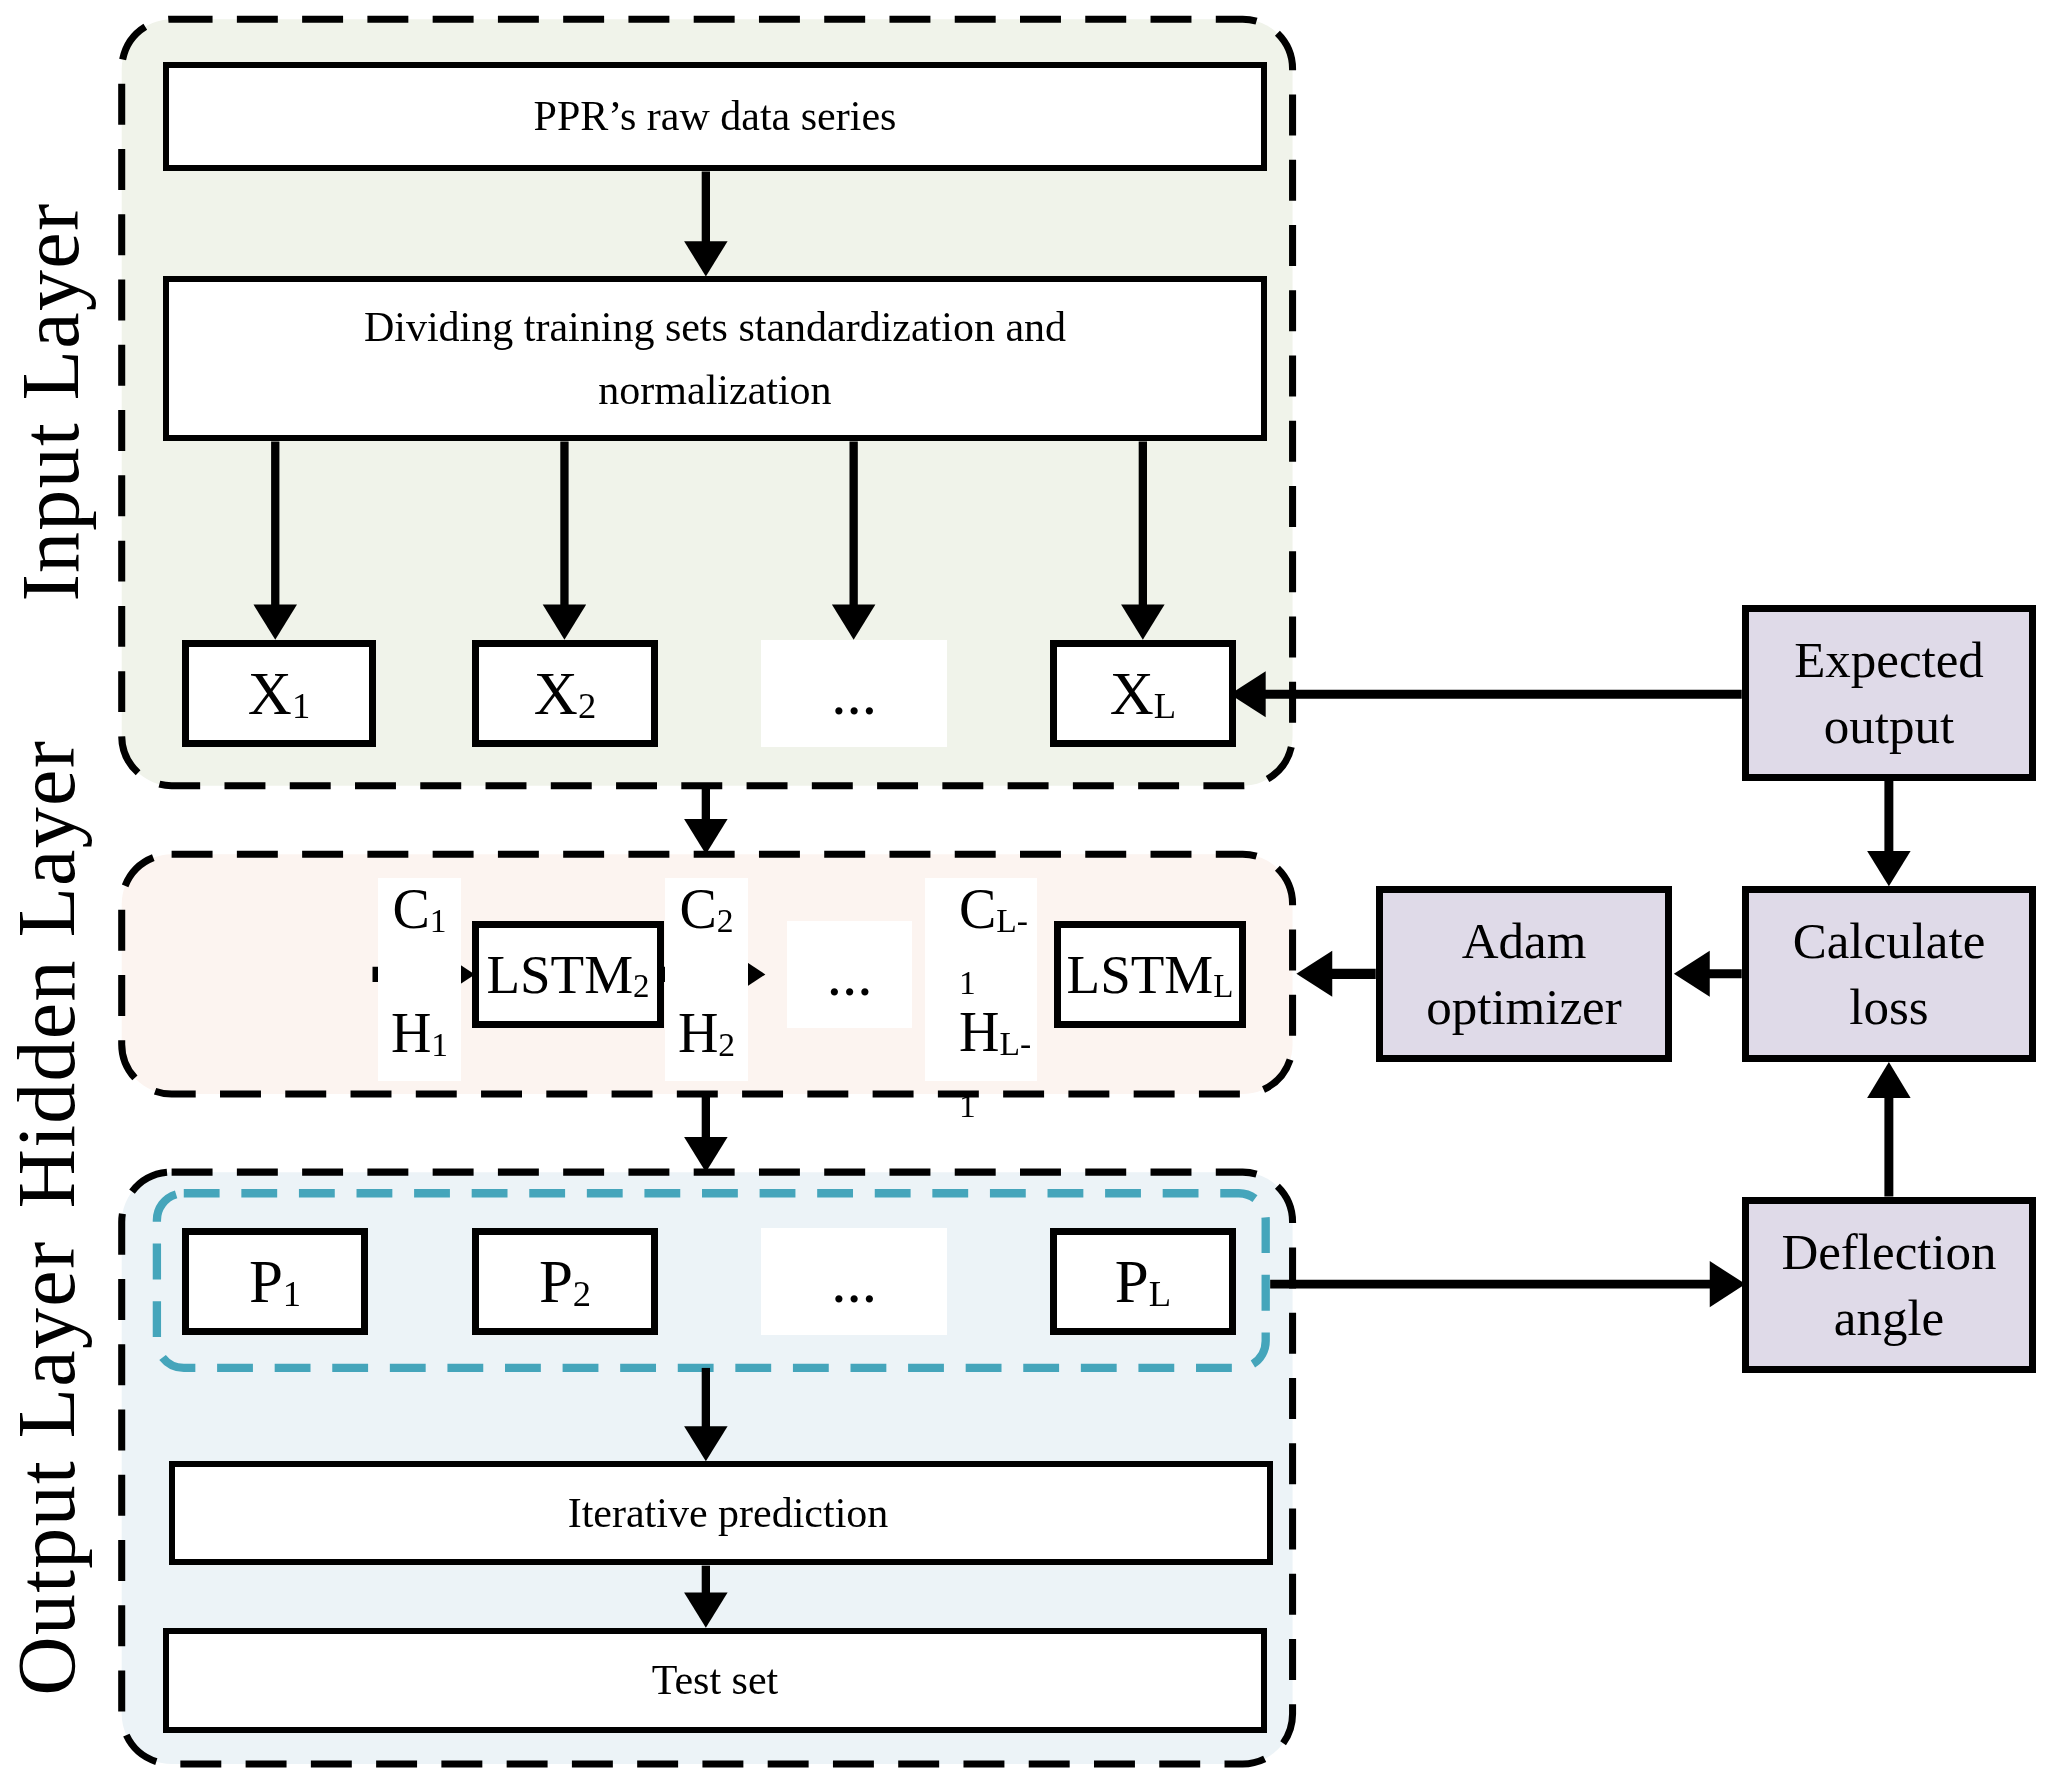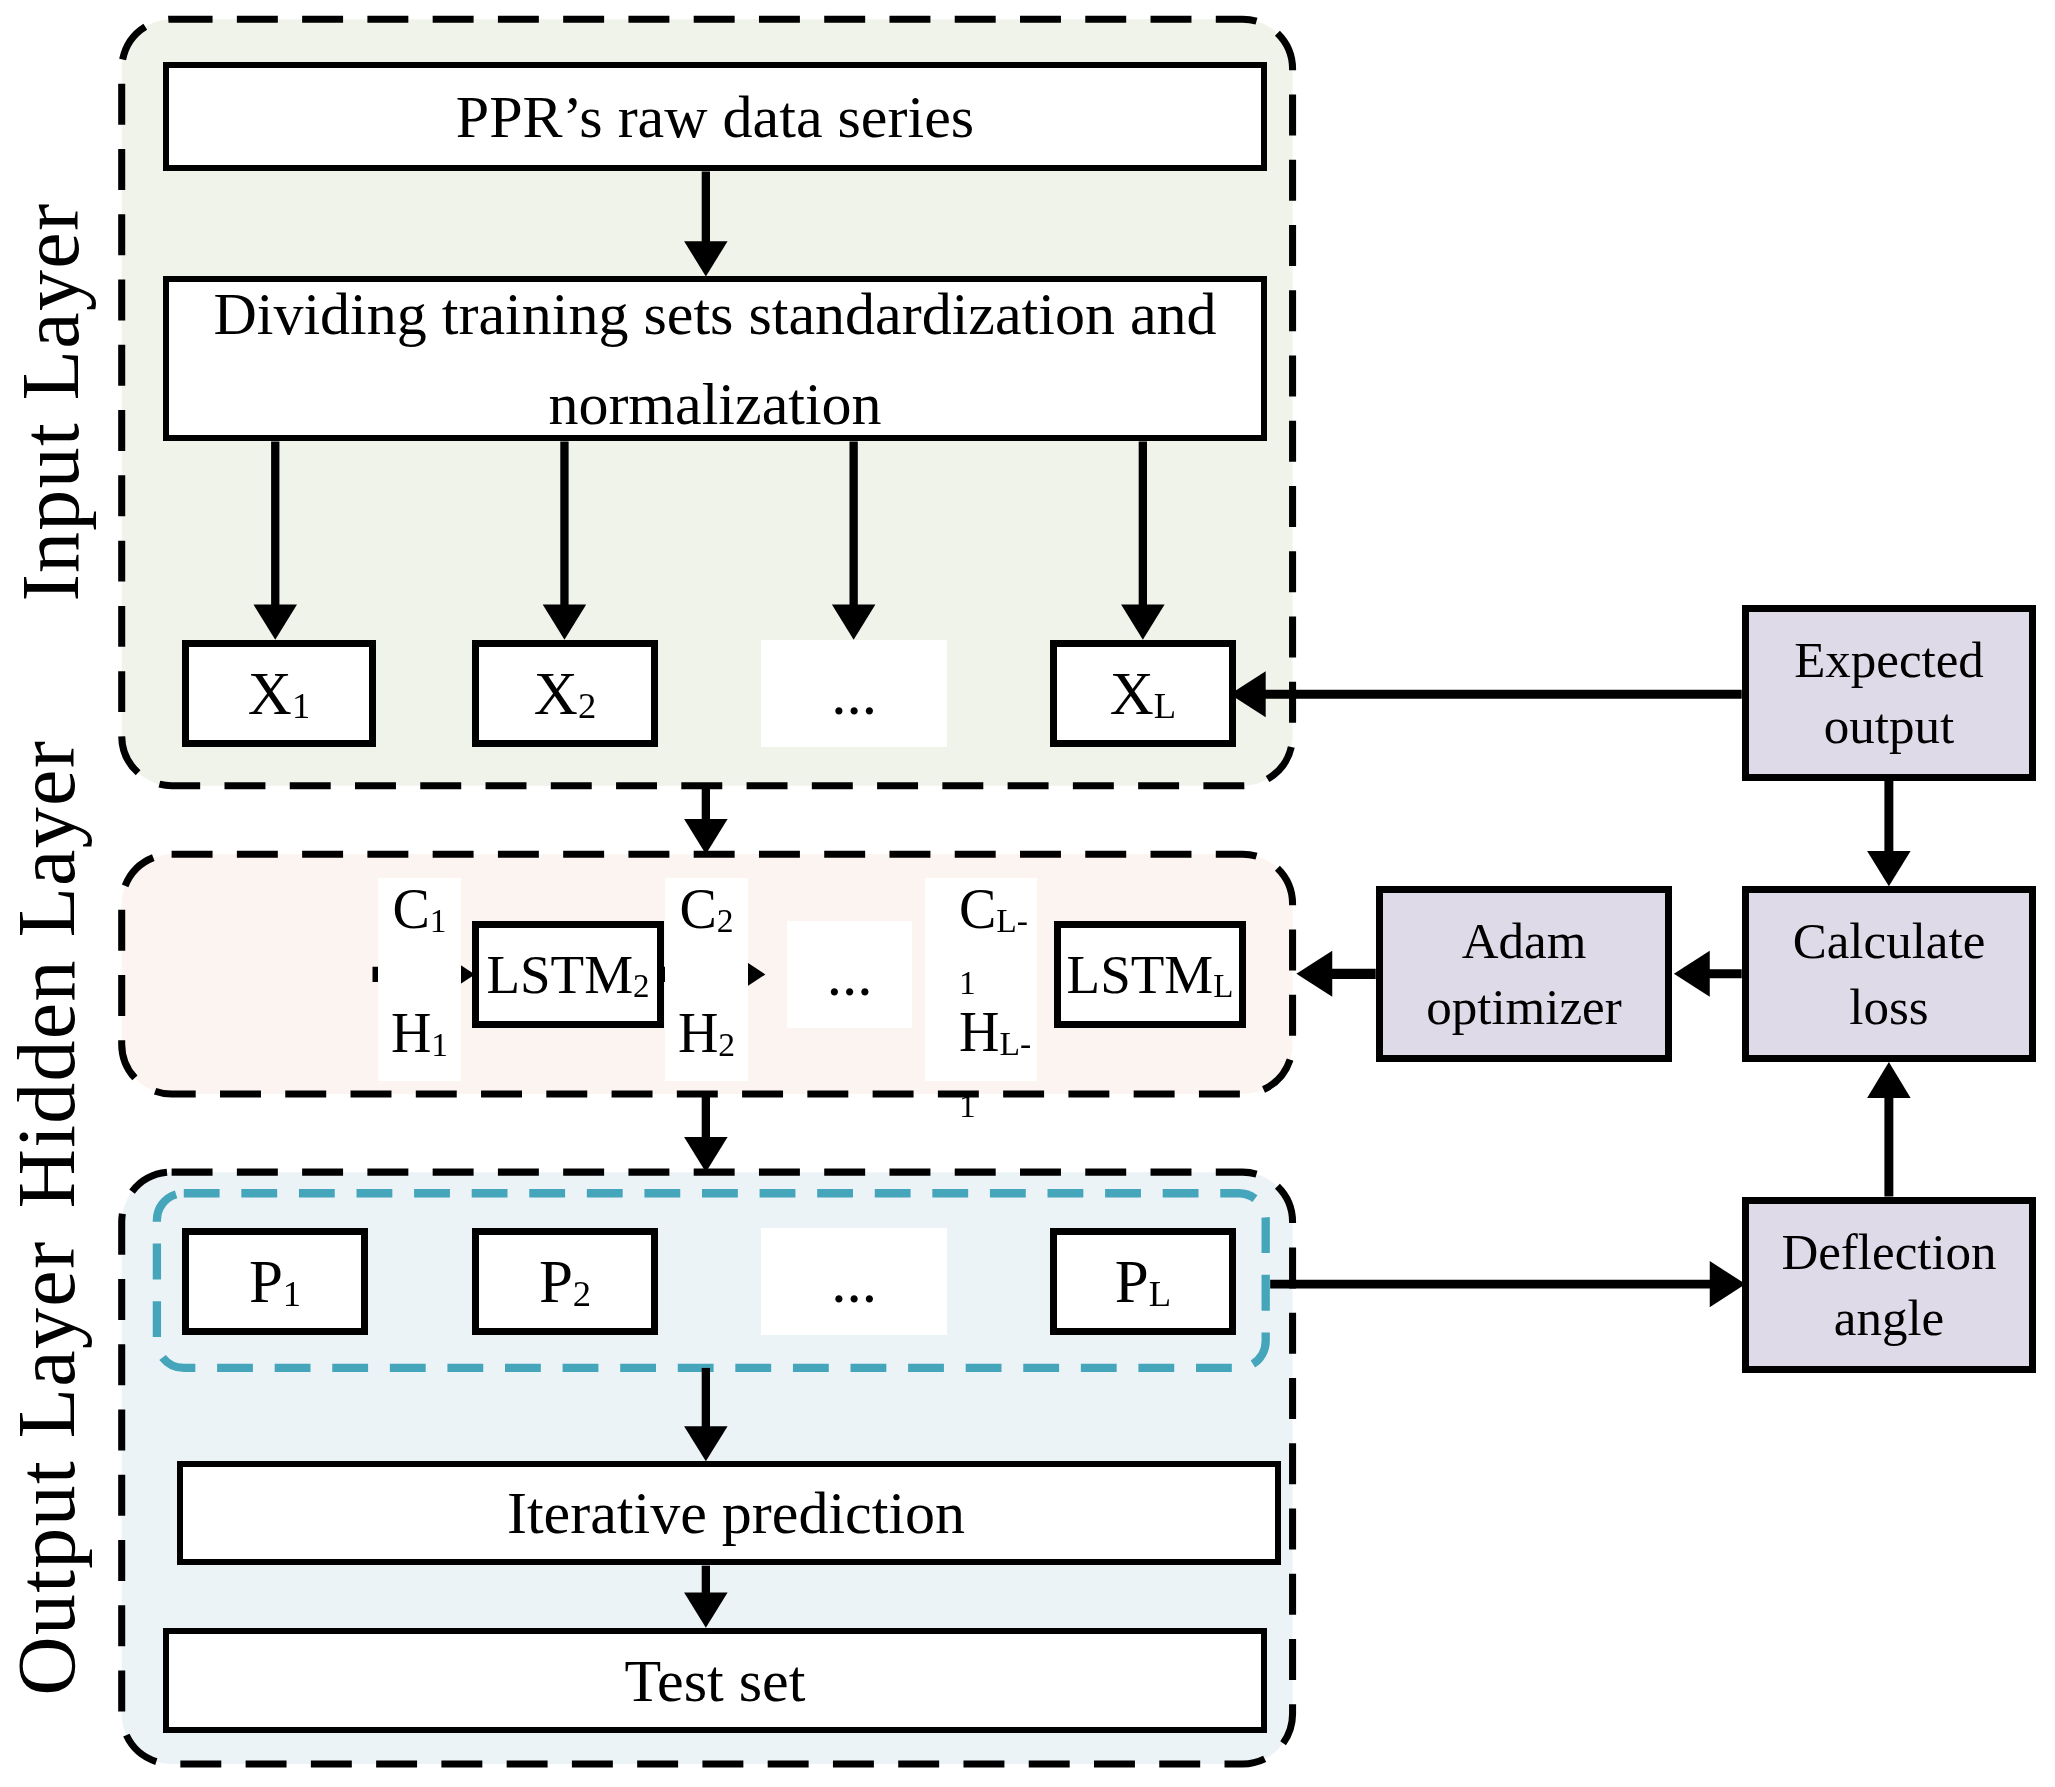--- a/index.html
+++ b/index.html
@@ -12,21 +12,21 @@
     overflow:hidden;
   }
   #connectors{position:absolute;left:0;top:0;width:2056px;height:1787px;}
   .box{
     position:absolute;
     box-sizing:border-box;
     background:#ffffff;
     border:6.4px solid #000;
     display:flex;align-items:center;justify-content:center;
     text-align:center;
-    font-size:60px;
+    font-size:42px;
     line-height:1.5;
     white-space:pre-line;
   }
   .node{
     border-width:7.7px;
     font-size:61px;
     line-height:1;
   }
   .ghost{border:none;background:#ffffff;}
   .lstm{font-size:55px;}
@@ -164,21 +164,21 @@
   <div class="box node" style="left:472px;top:1228px;width:186px;height:107px;">
     <span><span>P</span><sub>2</sub></span>
   </div>
   <div class="box node ghost" style="left:761px;top:1228px;width:186px;height:107px;">
     <span><span>...</span><sub></sub></span>
   </div>
   <div class="box node" style="left:1050px;top:1228px;width:186px;height:107px;">
     <span><span>P</span><sub>L</sub></span>
   </div>
 
-  <div class="box" style="left:177px;top:1461px;width:1104px;height:104px;padding-left:14px;">Iterative prediction</div>
+  <div class="box" style="left:169px;top:1461px;width:1104px;height:104px;padding-left:14px;">Iterative prediction</div>
   <div class="box" style="left:163px;top:1628px;width:1104px;height:105px;">Test set</div>
 
   <div class="box loopbox" style="left:1742px;top:605px;width:294px;height:176px;background:#dfdae8;">Expected
 output</div>
   <div class="box loopbox" style="left:1376px;top:886px;width:296px;height:176px;background:#dfdae8;">Adam
 optimizer</div>
   <div class="box loopbox" style="left:1742px;top:886px;width:294px;height:176px;background:#dfdae8;">Calculate
 loss</div>
   <div class="box loopbox" style="left:1742px;top:1197px;width:294px;height:176px;background:#dfdae8;">Deflection
 angle</div>

